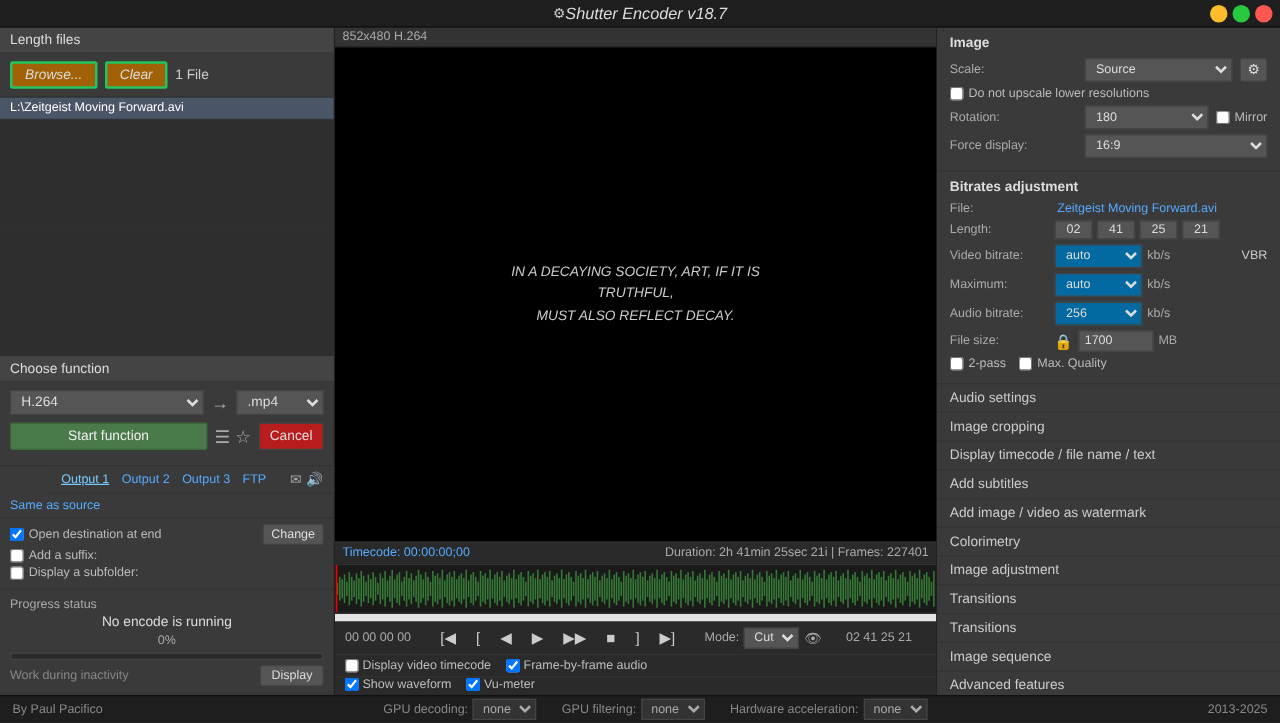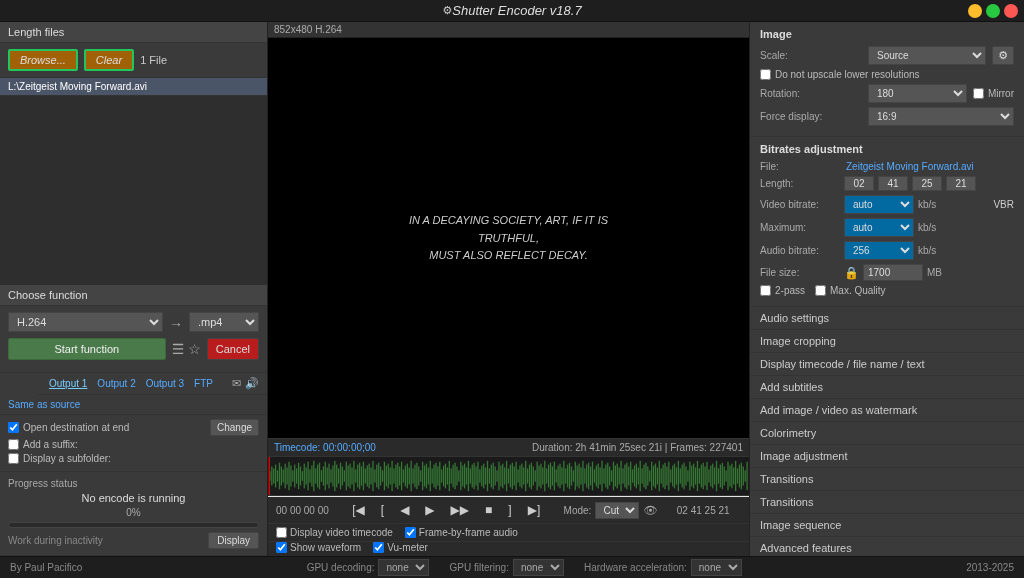--- a/index.html
+++ b/index.html
@@ -334,21 +334,21 @@
       overflow: hidden;
     }
 
     .playback-controls {
       display: flex;
       align-items: center;
       justify-content: center;
       padding: 4px 8px;
       gap: 8px;
       background: #2a2a2a;
-      border-top: 1px solid #e5e5e5;
+      border-top: 6px solid #e5e5e5;
     }
     .time-display {
       font-size: 10px;
       color: #aaa;
       margin-right: auto;
     }
     .ctrl-btn {
       background: none;
       border: none;
       color: #ccc;

